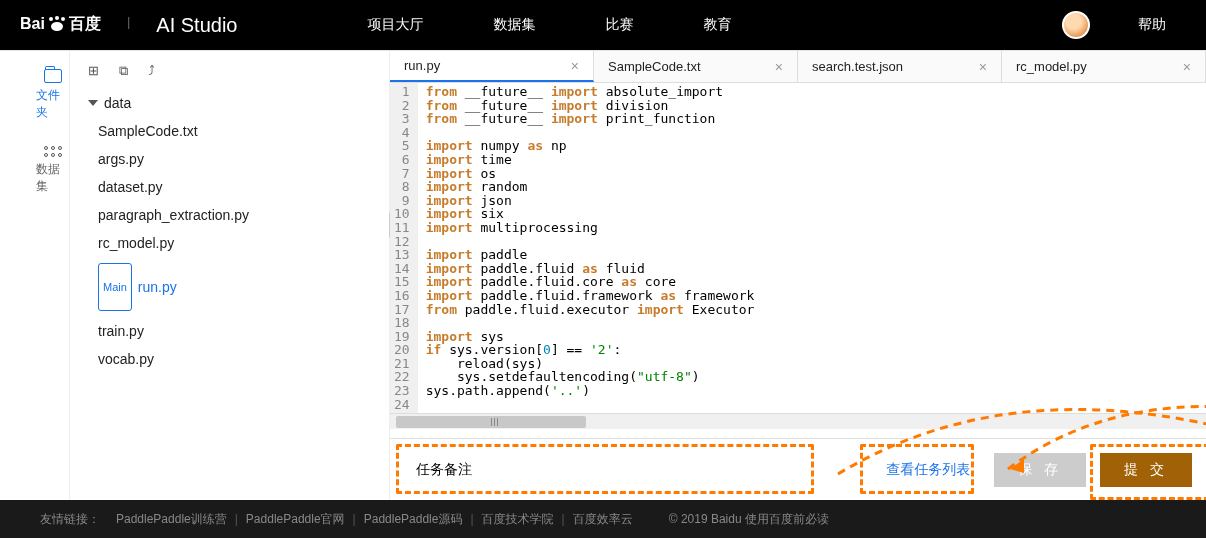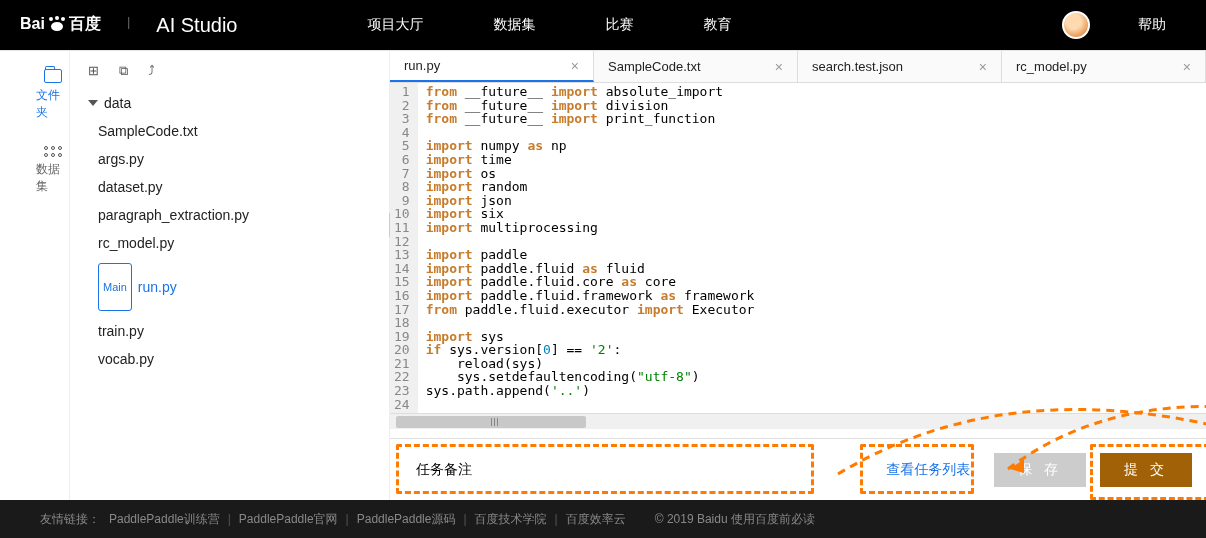--- a/index.html
+++ b/index.html
@@ -66,21 +66,21 @@
   .link-view { color: #1a73e8; cursor: pointer; font-size:14px; padding:6px 10px;}
   .btn { height: 34px; padding: 0 24px; border: none; cursor: pointer; font-size: 14px; letter-spacing: 4px;}
   .btn-save { background: #ccc; color: #fff; }
   .btn-submit { background: #a16207; color: #fff; }
   .dashed { border: 3px dashed #ff7b00; border-radius: 2px; position:absolute; pointer-events:none;}
   .d1{left:6px;top:5px;width:418px;height:50px;}
   .d2{left:470px;top:5px;width:114px;height:50px;}
   .d3{left:700px;top:5px;width:120px;height:56px;}
   .arrow-path{position:absolute; left:438px; top:-60px; width:640px; height:110px; pointer-events:none;}
   
-  .footer { background: #1a1a1a; color: #888; height: 38px; display: flex; align-items: center; padding: 0 40px; font-size: 12px; gap:9px;}
+  .footer { background: #1a1a1a; color: #888; height: 38px; display: flex; align-items: center; padding: 0 40px; font-size: 12px; gap:16px;}
   .footer a { color: #888; text-decoration: none; cursor:pointer;}
   .footer .sep { margin: 0 8px; color:#555;}
   .footer .copy{margin-left:20px;}
   
   .paw{display:inline-block;position:relative;width:16px;height:14px;}
   .paw::before{content:"";position:absolute;left:2px;top:5px;width:12px;height:9px;background:#fff;border-radius:50%;}
   .paw::after{content:"";position:absolute;left:0;top:0;width:4px;height:4px;background:#fff;border-radius:50%;box-shadow:6px -1px 0 #fff,12px 0 0 #fff;}
 </style>
 </head>
 <body>

